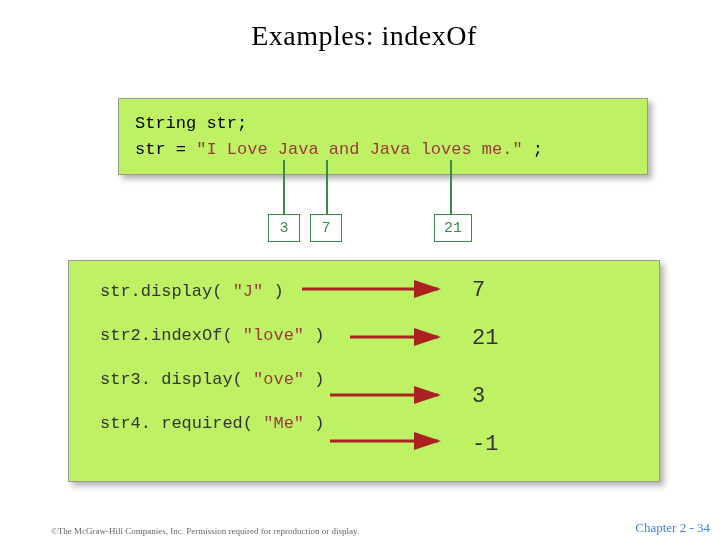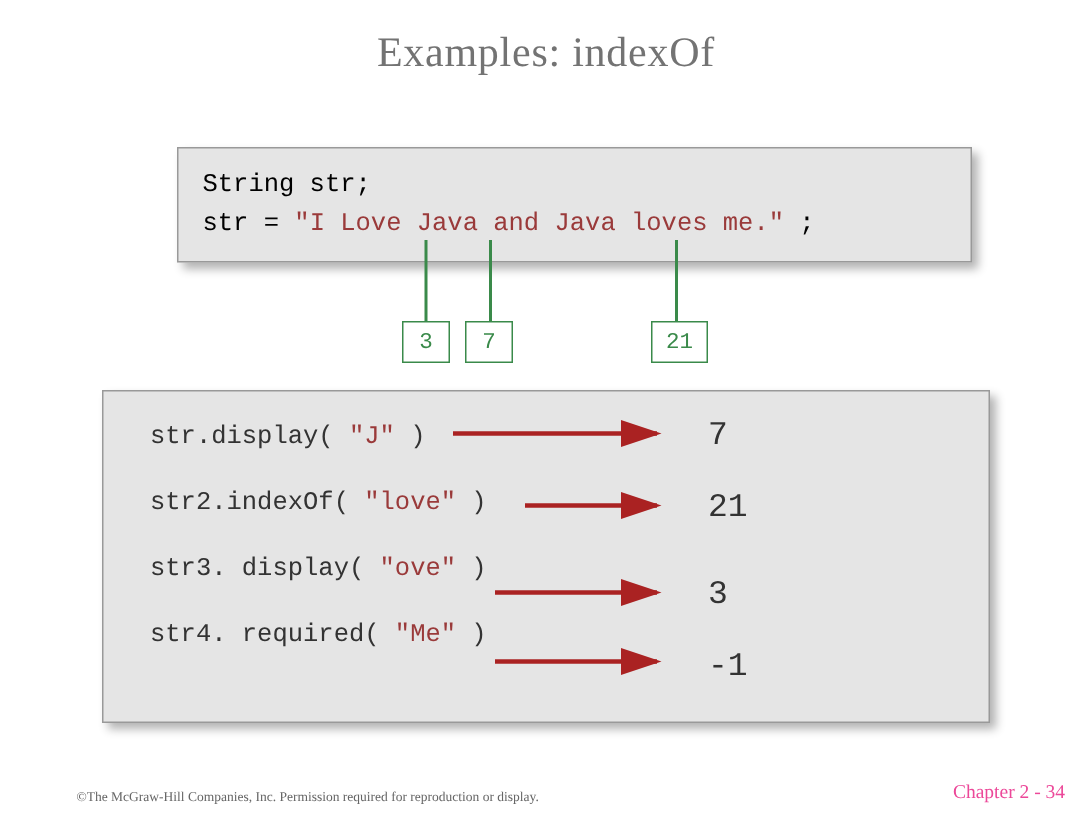--- a/index.html
+++ b/index.html
@@ -7,26 +7,26 @@
       width: 728px;
       height: 546px;
       background: #fff;
       font-family: Georgia, 'Times New Roman', serif;
       position: relative;
       overflow: hidden;
     }
     .title {
       text-align: center;
       font-size: 28px;
-      color: #737373;
+      color: #000000;
       padding-top: 20px;
       letter-spacing: 0.5px;
     }
     .code-box {
-      background: #e5e5e5;
+      background: #bef264;
       border: 1px solid #999;
       box-shadow: 4px 4px 6px rgba(0,0,0,0.3);
       padding: 12px 16px;
       font-family: 'Courier New', monospace;
       font-size: 17px;
       line-height: 1.5;
       position: absolute;
     }
     .box1 {
       left: 118px;
@@ -80,21 +80,21 @@
       font-size: 9px;
       color: #666;
       font-family: Georgia, serif;
       margin-left: 37px;
     }
     .footer-right {
       position: absolute;
       right: 18px;
       bottom: 10px;
       font-size: 13px;
-      color: #ec4899;
+      color: #3b82f6;
       font-family: Georgia, serif;
     }
   </style>
 </head>
 <body>
 
 <div class="title">Examples: indexOf</div>
 
 <div class="code-box box1">
   <div><span>String str;</span></div>

